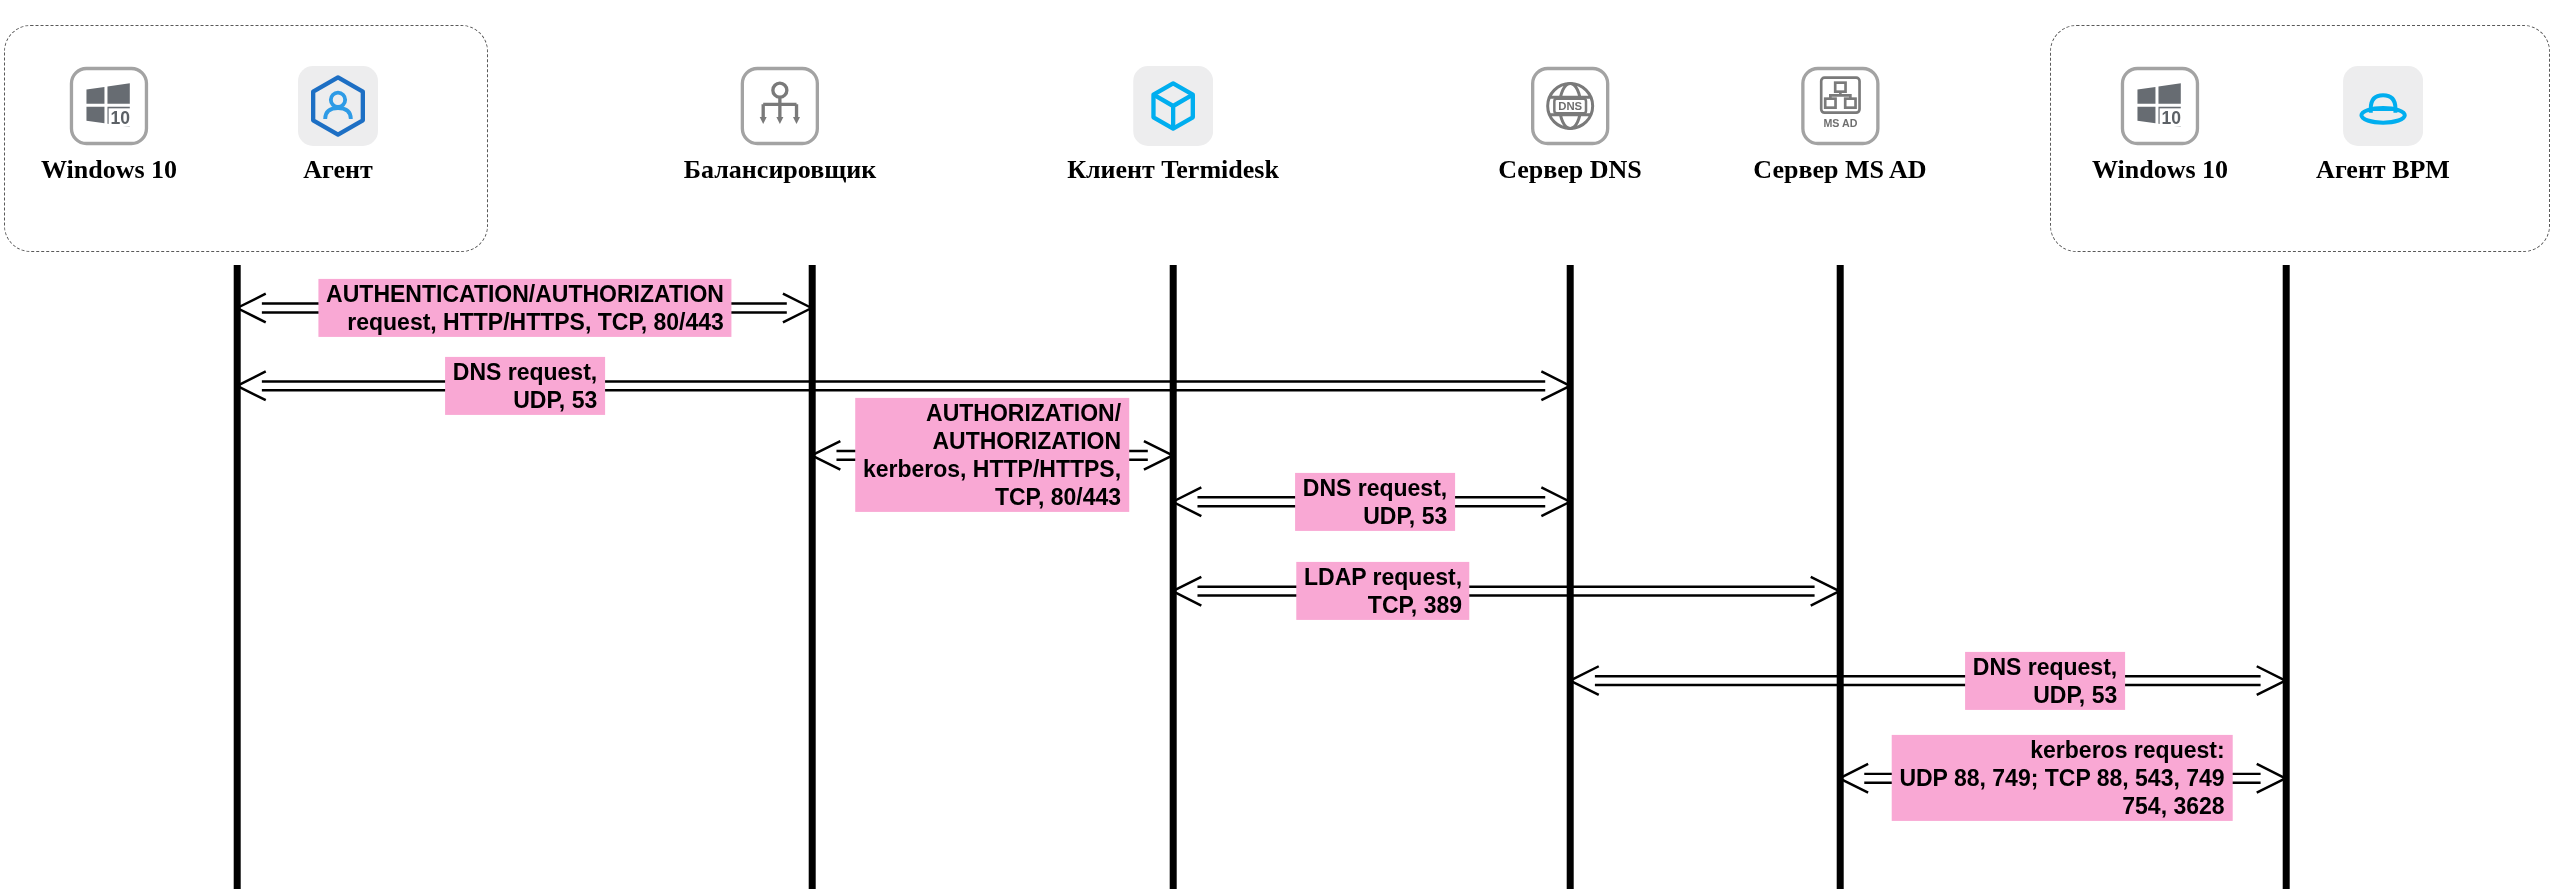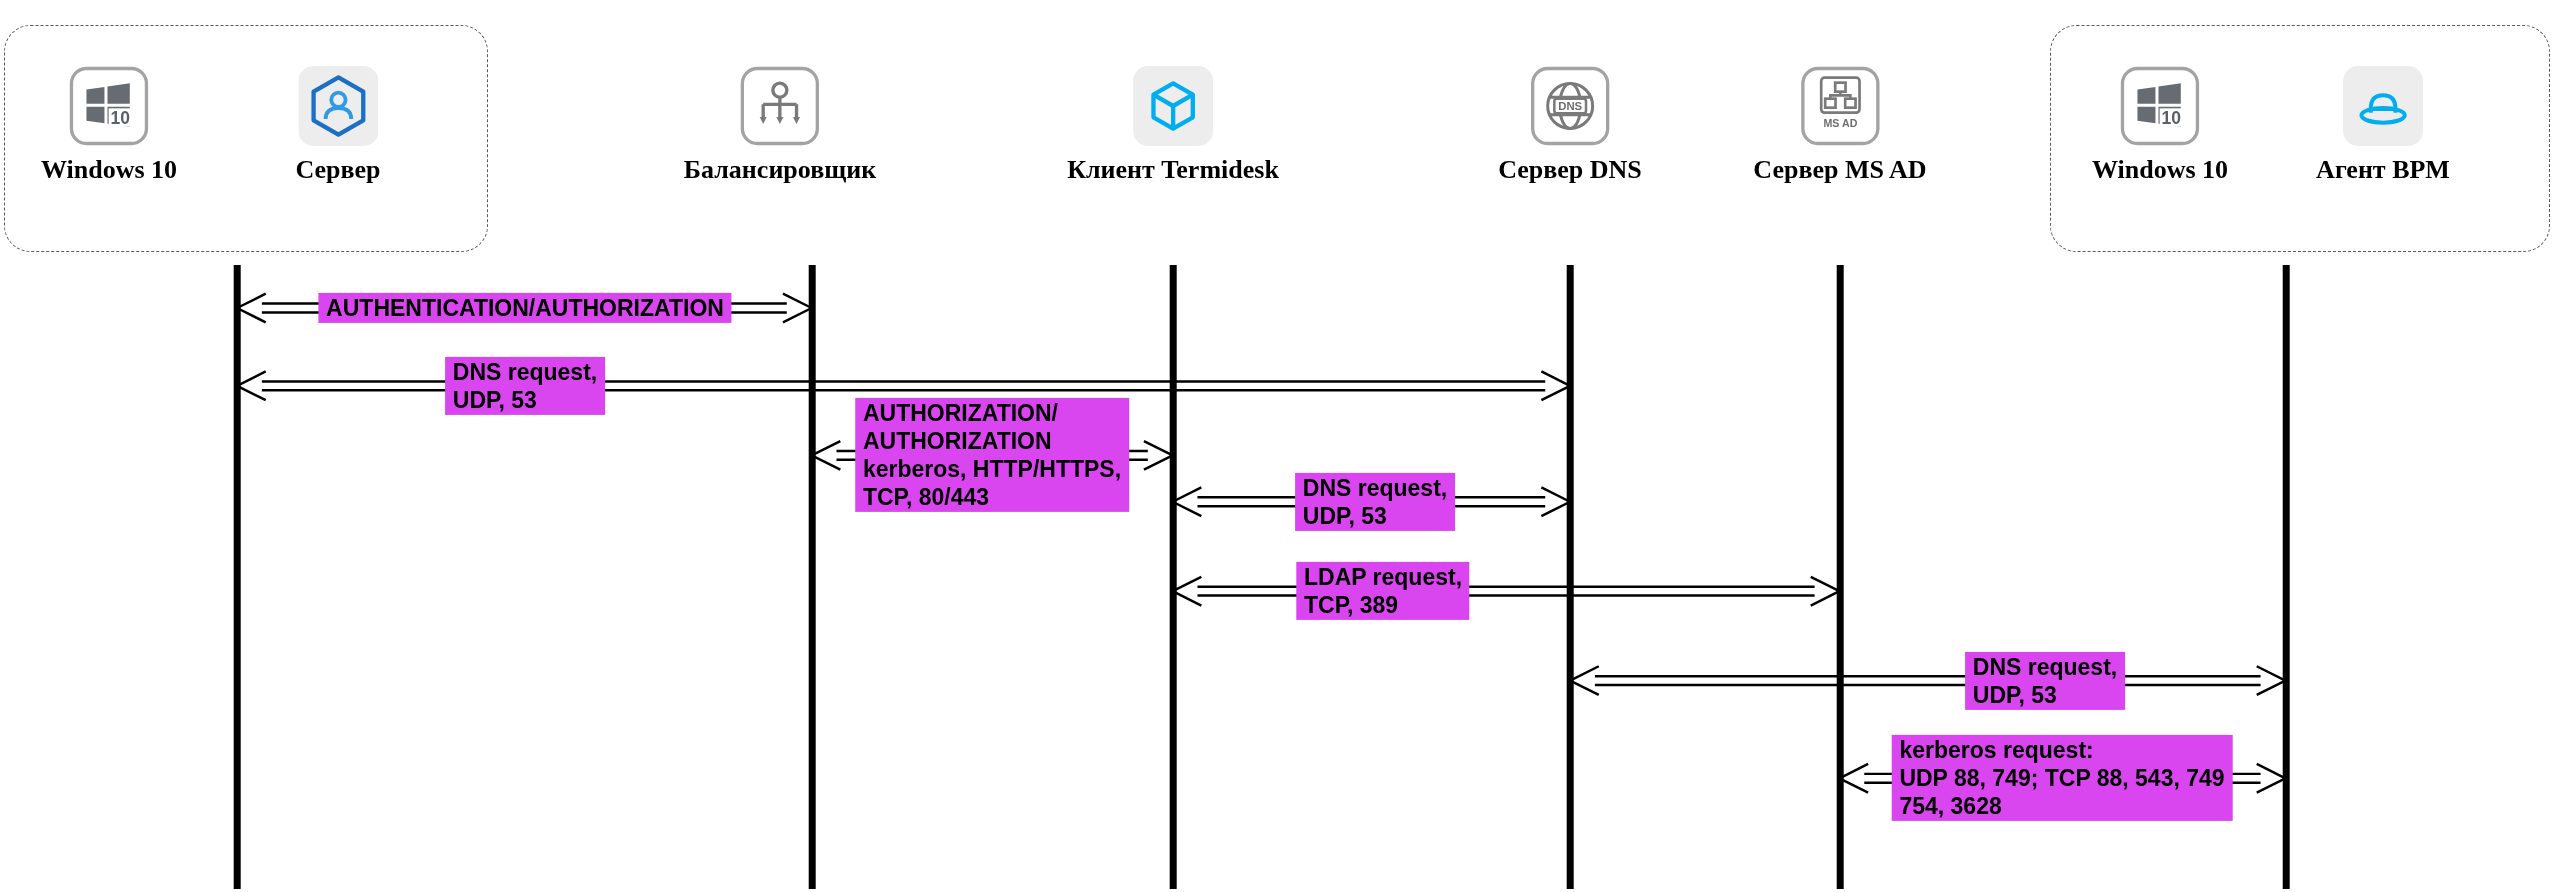--- a/index.html
+++ b/index.html
@@ -43,26 +43,26 @@
   svg.arrows {
     position:absolute;
     left:0; top:0;
     pointer-events:none;
   }
   svg.arrows path { stroke:#000; stroke-width:4.5; fill:none; }
 
   .msg-label {
     position:absolute;
     transform:translate(-50%,-50%);
-    background:#d946ef;
+    background:#f9a8d4;
     padding:1.1px 7.7px;
     font-weight:700;
     font-size:23px;
     line-height:28px;
-    text-align:left;
+    text-align:right;
     white-space:nowrap;
   }
 </style>
 </head>
 <body>
 
 <div class="group-box" style="left:4.4px; top:25px; width:484px; height:227px"></div>
 <div class="group-box" style="left:2050px; top:25px; width:500px; height:227px"></div>
 
 <div class="actor" style="left:109px">
@@ -84,21 +84,21 @@
 
 <div class="actor" style="left:338px">
   <div class="icon-box">
     <svg viewBox="0 0 48 48">
       <rect width="48" height="48" rx="9" fill="#ededee"></rect>
       <path d="M24 6.8 L38.9 15.4 V32.6 L24 41.2 L9.1 32.6 V15.4 Z" fill="none" stroke="#1d6fc4" stroke-width="2.6" stroke-linejoin="round"></path>
       <circle cx="24" cy="20.3" r="4.3" fill="none" stroke="#2e9be6" stroke-width="2.3"></circle>
       <path d="M16.3 31.8 Q16.3 25.3 24 25.3 Q31.7 25.3 31.7 31.8" fill="none" stroke="#2e9be6" stroke-width="2.3"></path>
     </svg>
   </div>
-  <div class="actor-label">Сервер</div>
+  <div class="actor-label">Агент</div>
 </div>
 
 <div class="actor" style="left:780px">
   <div class="icon-box">
     <svg viewBox="0 0 48 48">
       <rect x="1.5" y="1.5" width="45" height="45" rx="9" fill="#ffffff" stroke="#a3a3a3" stroke-width="2"></rect>
       <g stroke="#7a7a7a" stroke-width="2" fill="none">
         <circle cx="24" cy="14.5" r="4.2"></circle>
         <path d="M24 18.7 V23 M14 23 H34 M14 23 V31 M24 23 V31 M34 23 V31"></path>
       </g>
@@ -215,20 +215,21 @@
   <g>
     <path d="M2844 1233 L2896 1207 M2844 1233 L2896 1259 M4140 1233 L4088 1207 M4140 1233 L4088 1259 M2889 1225 L4095 1225 M2889 1241 L4095 1241"></path>
   </g>
   <g>
     <path d="M3332 1410 L3384 1384 M3332 1410 L3384 1436 M4140 1410 L4088 1384 M4140 1410 L4088 1436 M3377 1402 L4095 1402 M3377 1418 L4095 1418"></path>
   </g>
 </svg>
 
 <div class="msg-label" style="left:525px; top:308px">
   <div>AUTHENTICATION/AUTHORIZATION</div>
+  <div>request, HTTP/HTTPS, TCP, 80/443</div>
 </div>
 
 <div class="msg-label" style="left:525px; top:386px">
   <div>DNS request,</div>
   <div>UDP, 53</div>
 </div>
 
 <div class="msg-label" style="left:992px; top:455px">
   <div>AUTHORIZATION/</div>
   <div>AUTHORIZATION</div>

